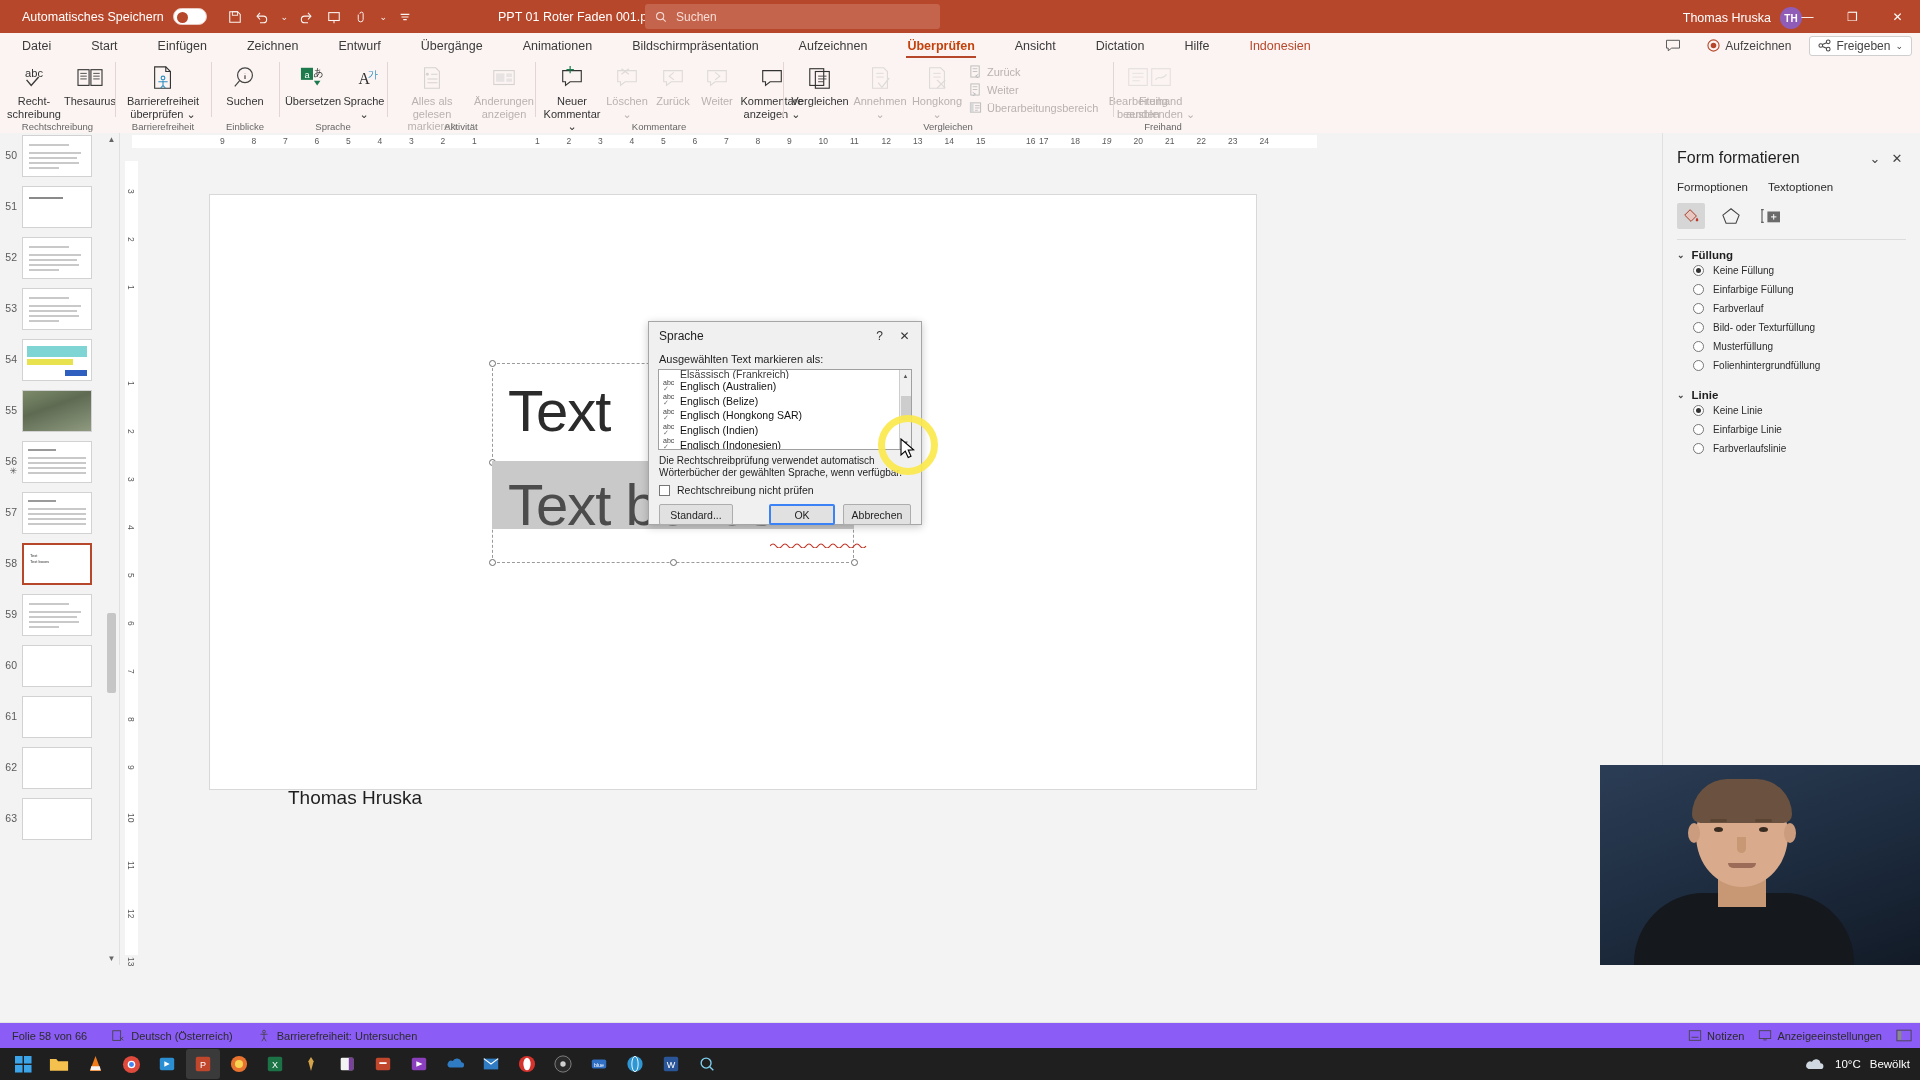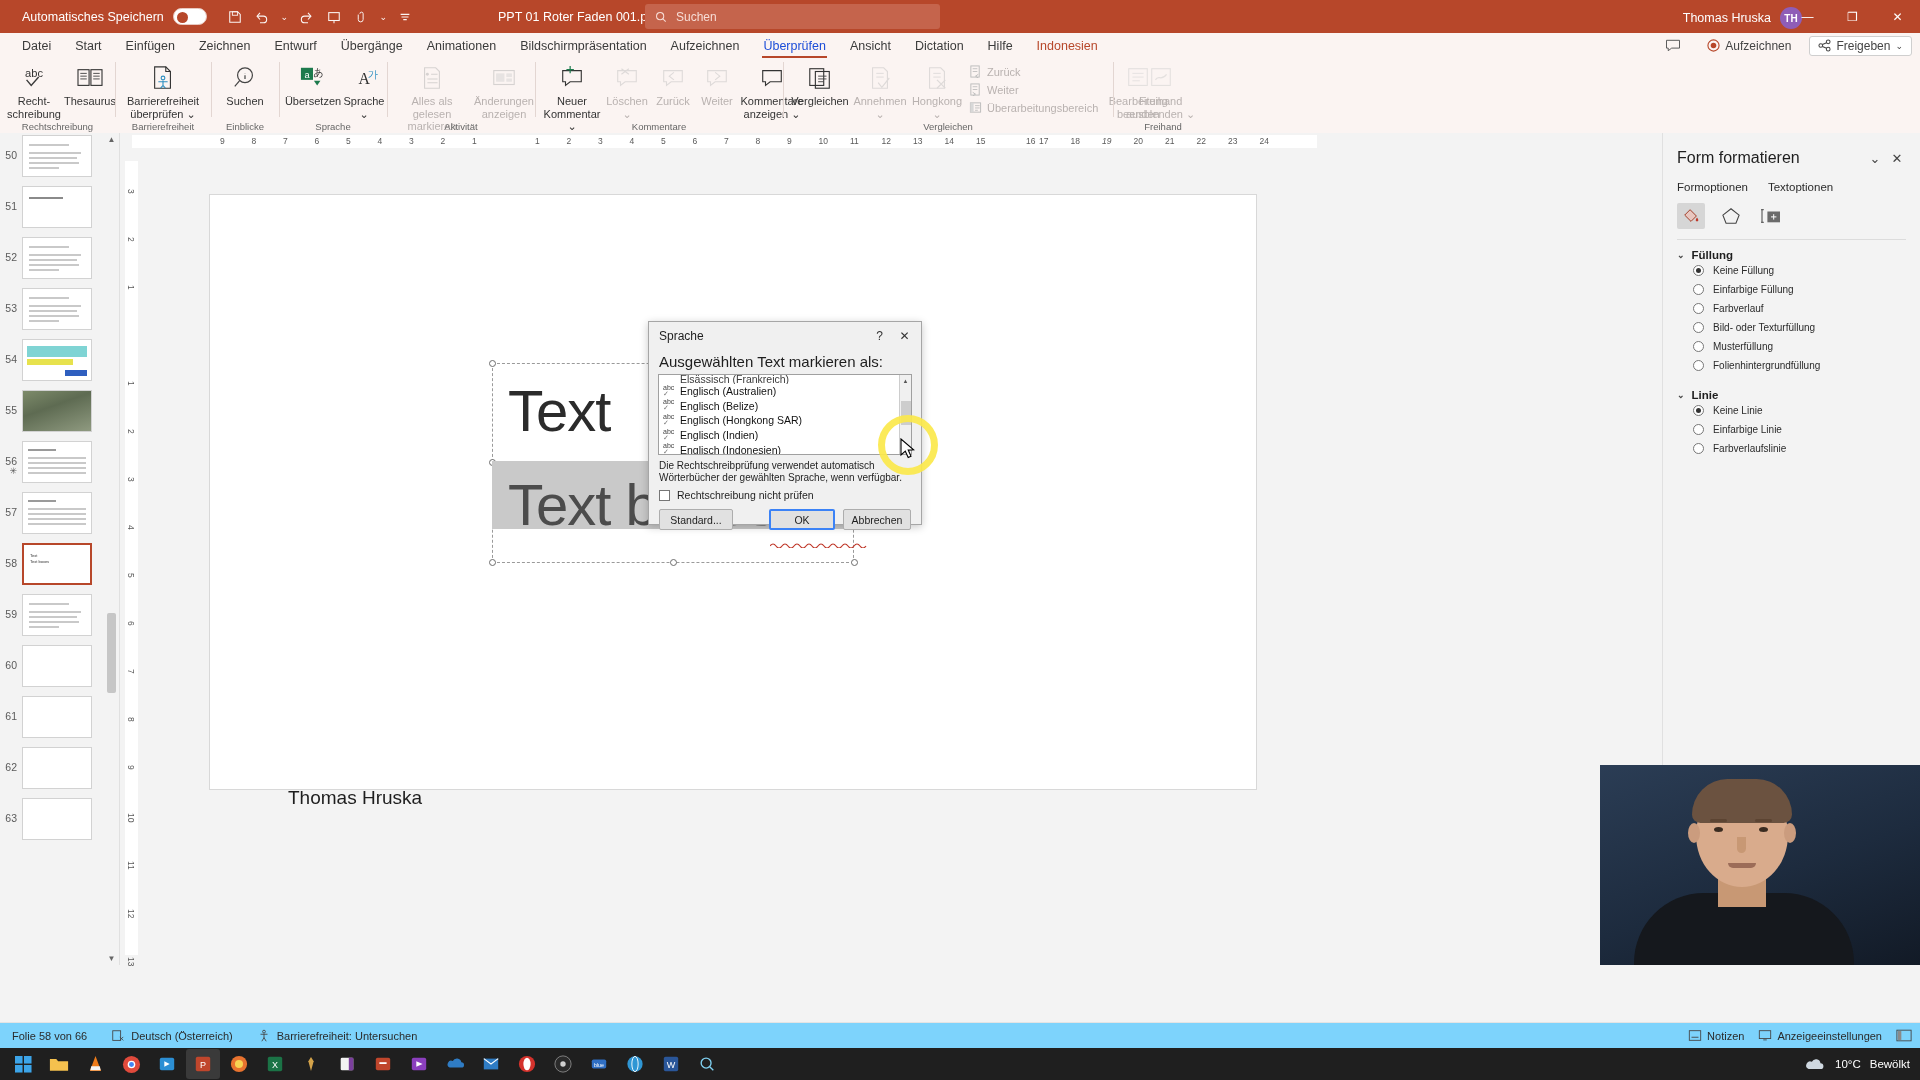--- a/index.html
+++ b/index.html
@@ -45,26 +45,26 @@
     width:22px;height:22px;border-radius:50%;background:#8f5db7;color:#fff;
     font-size:10px;display:flex;align-items:center;justify-content:center;font-weight:bold;
   }
   .wincontrols{position:absolute;right:0;top:0;height:33px;display:flex;}
   .wincontrols div{width:45px;height:33px;display:flex;align-items:center;justify-content:center;font-size:12px;color:#fff;}
   .wincontrols div:last-child{ }
 
   
   .tabbar{
     position:absolute; top:33px; left:0; width:1920px; height:25px;
-    background:#fbf4f2; display:flex; align-items:center; padding-left:10px; gap:0px;
+    background:#fbf4f2; display:flex; align-items:center; padding-left:10px; gap:16px;
   }
   .tab{
     font-size:12.5px; color:#3b3b3b; padding:3px 12px; white-space:nowrap; position:relative;
   }
-  .tab.active{ color:#1d4ed8; font-weight:normal; }
+  .tab.active{ color:#c2410c; font-weight:bold; }
   .tab.active:after{
     content:""; position:absolute; left:11px; right:11px; bottom:-3px; height:2.2px; background:#b7472a;
   }
   .tab.accent{ color:#b7472a; }
   .tabbar-right{ position:absolute; right:8px; top:0; height:25px; display:flex; align-items:center; gap:10px;}
   .tb-btn{font-size:12px;color:#444;display:flex;align-items:center;gap:5px;padding:2px 8px;border-radius:3px;white-space:nowrap;}
   .tb-btn.bordered{border:1px solid #cfcfcf;background:#fff;}
 
   
   .ribbon{
@@ -171,21 +171,21 @@
   .radio.on:after{ content:""; position:absolute; left:2px; top:2px; width:5px; height:5px; border-radius:50%; background:#333;}
 
   
   .dialog{
     position:absolute; left:648px; top:321px; width:274px; height:204px;
     background:#f0f0f0; border:1px solid #a6a6a6; box-shadow:0 2px 8px rgba(0,0,0,.22); z-index:50;
   }
   .dlg-title{ height:27px; display:flex; align-items:center; padding:0 4px 0 10px; font-size:12px; color:#1e1e1e; background:#f0f0f0;}
   .dlg-title .t{ flex:1; }
   .dlg-title .b{ width:25px;height:22px; display:flex;align-items:center;justify-content:center; font-size:12px; color:#333;}
-  .dlg-label{ font-size:15px; color:#1e1e1e; padding:4px 10px 4px; }
+  .dlg-label{ font-size:11px; color:#1e1e1e; padding:4px 10px 4px; }
   .dlg-list{
     margin:0 9px; height:81px; background:#fff; border:1px solid #a0a0a0; position:relative; overflow:hidden;
   }
   .lang-row{ display:flex; align-items:center; height:14.6px; padding-left:4px; font-size:10.5px; color:#111; }
   .lang-row.partial{ color:#3a3a3a; }
   .abc{ width:17px; flex:none; font-size:7px; color:#444; line-height:7px; position:relative; top:-1px;}
   .abc .ck{ color:#777; font-size:7px; display:block; margin-top:-1px;}
   .dlg-scroll{ position:absolute; right:0; top:0; width:12px; bottom:0; background:#f0f0f0; border-left:1px solid #cdcdcd;}
   .dlg-scroll .ar{ height:12px; display:flex; align-items:center; justify-content:center; font-size:6px; color:#555; }
   .dlg-scroll .bar{ position:absolute; left:1px; width:10px; top:26px; height:24px; background:#cdcdcd;}
@@ -219,21 +219,21 @@
   .cam-ear2{ position:absolute; left:184px; top:58px; width:12px; height:20px; border-radius:50%; background:#cb9c7e; }
   .cam-eye{ position:absolute; width:9px; height:5px; border-radius:50%; background:#3a2b20; top:62px; }
   .cam-brow{ position:absolute; width:17px; height:3px; border-radius:2px; background:#5c4432; top:54px; }
   .cam-nose{ position:absolute; left:137px; top:72px; width:9px; height:16px; border-radius:0 0 5px 5px; background:#c89874; }
   .cam-mouth{ position:absolute; left:128px; top:98px; width:28px; height:5px; border-radius:0 0 12px 12px; background:#9c6c58; }
   .cam-body{ position:absolute; left:34px; top:128px; width:220px; height:80px; border-radius:70px 70px 0 0; background:#15181d; }
   .cam-neck{ position:absolute; left:118px; top:112px; width:48px; height:30px; background:#c89874; }
 
   
   .statusbar{
-    position:absolute; left:0; bottom:32px; width:1920px; height:26px; background:#7dd3fc;
+    position:absolute; left:0; bottom:32px; width:1920px; height:26px; background:#8b5cf6;
     display:flex; align-items:center; font-size:11px; color:#2b2b2b; border-top:1px solid #e4e4e4;
   }
   .sb-item{ display:flex; align-items:center; gap:6px; padding:0 12px; white-space:nowrap;}
   .sb-right{ position:absolute; right:8px; display:flex; align-items:center; gap:14px; }
   .sb-btn{ display:flex; align-items:center; gap:5px; font-size:11px; color:#2b2b2b; }
 
   
   .taskbar{
     position:absolute; left:0; bottom:0; width:1920px; height:32px; background:#1f1f1f;
     display:flex; align-items:center; padding-left:6px; gap:2px;

